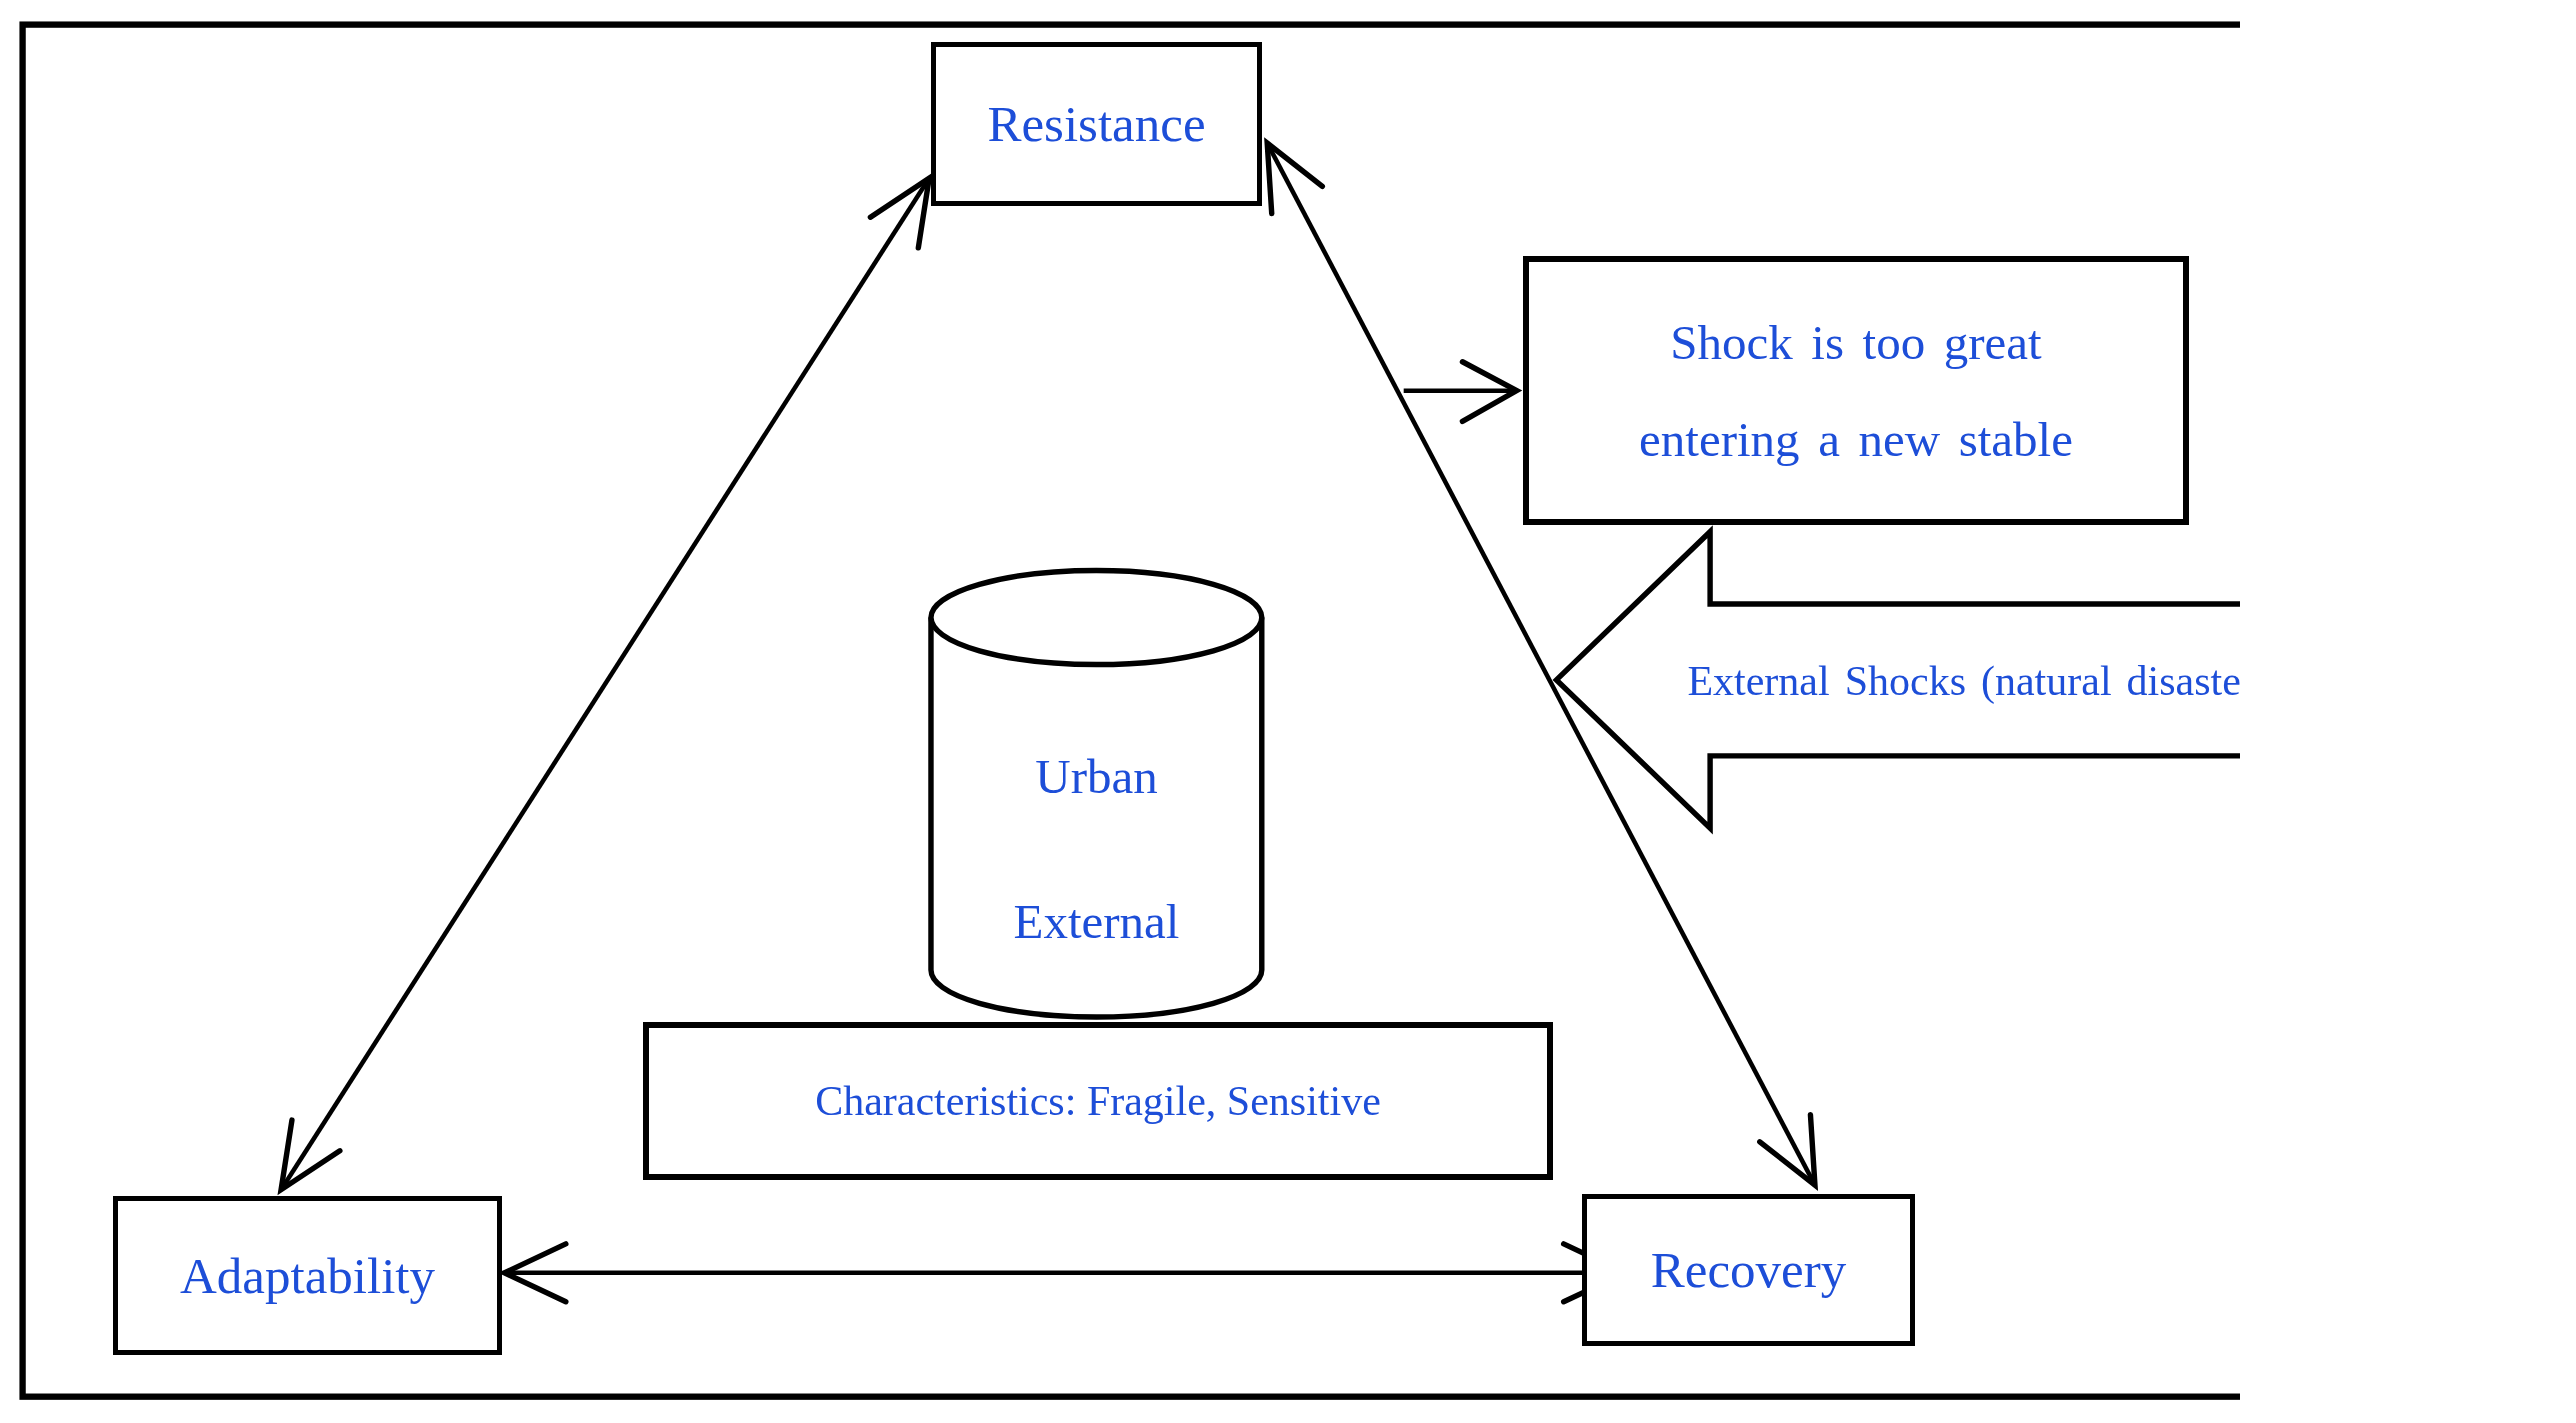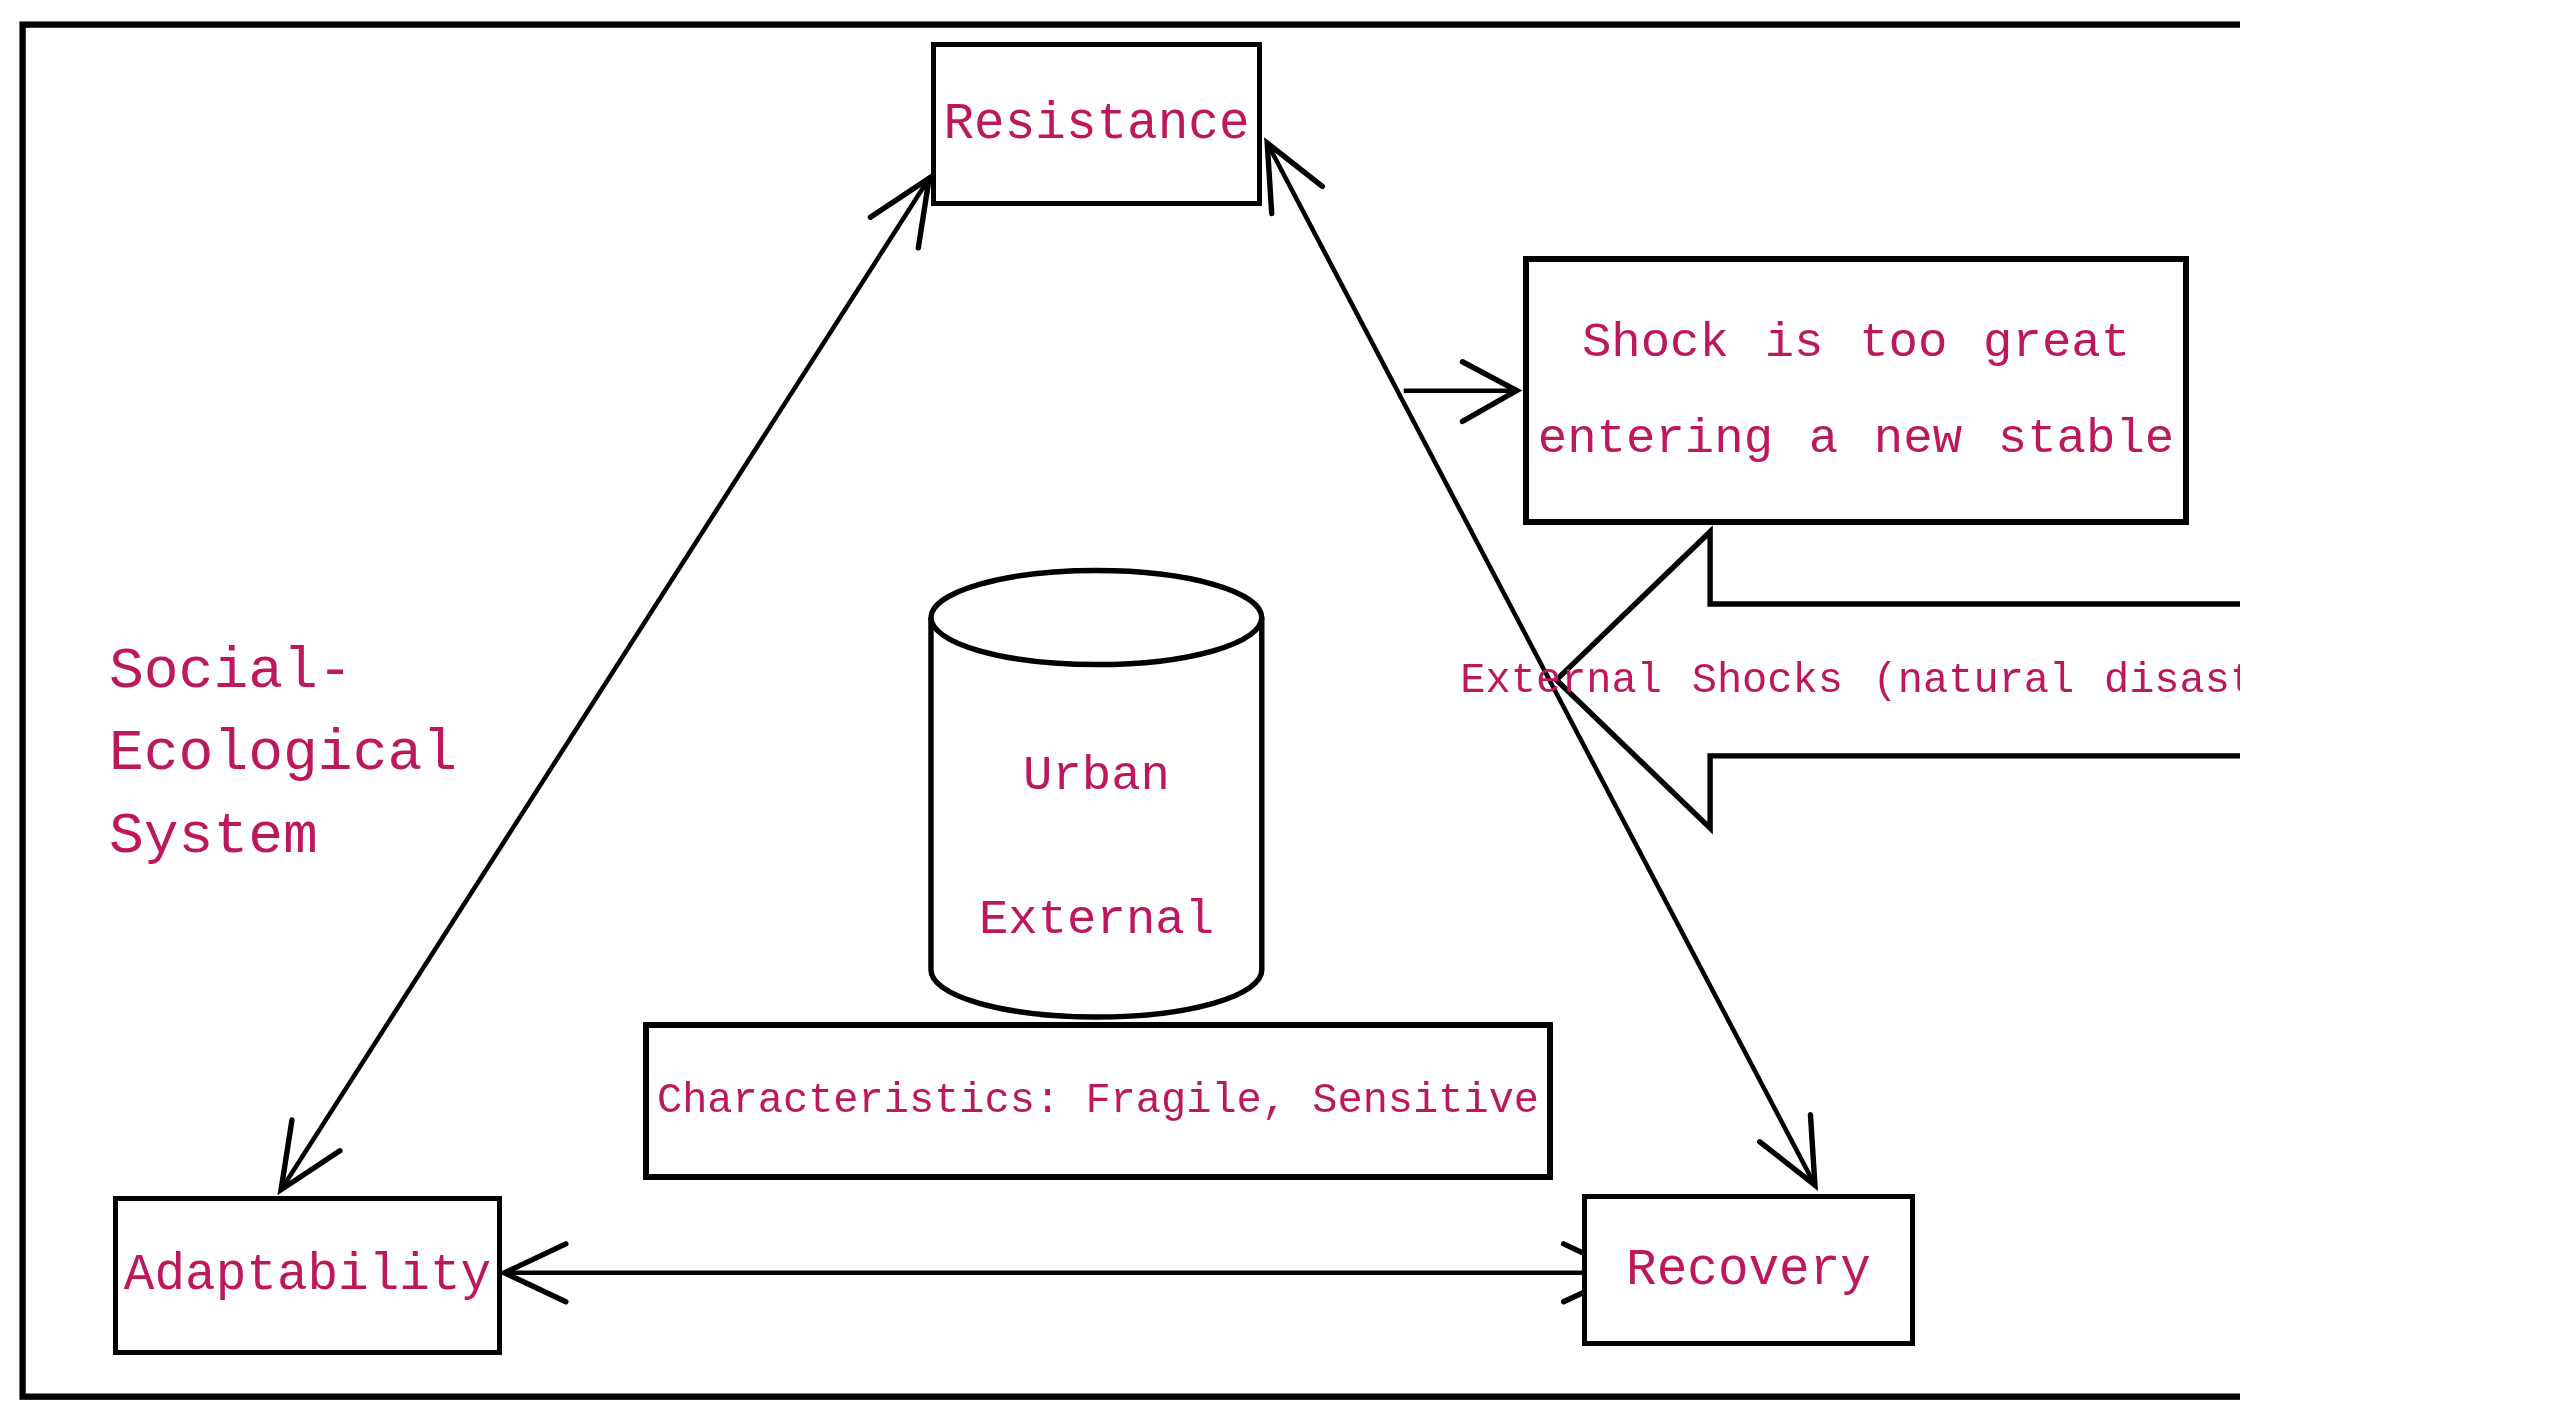--- a/index.html
+++ b/index.html
@@ -1,22 +1,22 @@
 <!DOCTYPE html>
 <html style="font-size:14.5px"><head>
 <meta charset="utf-8">
 <style>
   html, body { margin: 0; padding: 0; background: #ffffff; }
   .canvas {
     position: relative;
     width: 2240px;
     height: 1424px;
     background: #ffffff;
-    font-family: Liberation Mono, monospace;
-    color: #be185d;
+    font-family: Liberation Serif, serif;
+    color: #1d4ed8;
     overflow: hidden;
   }
   .layer { position: absolute; left: 0; top: 0; }
   .node {
     position: absolute;
     box-sizing: border-box;
     background: #ffffff;
     border: 5.4px solid #000000;
     display: flex;
     align-items: center;
@@ -100,21 +100,17 @@
   </div>
 
   <div class="node box-adaptability">
     <span class="ln">Adaptability</span>
   </div>
 
   <div class="node box-recovery">
     <span class="ln">Recovery</span>
   </div>
 
-  <div class="freetext system-label">
-    <span class="ln">Social-Ecological</span>
-    <span class="ln">System</span>
-  </div>
 
   <div class="callout-label freetext">External Shocks (natural disasters, human activities)</div>
 
 </div>
 
 
 </body></html>

